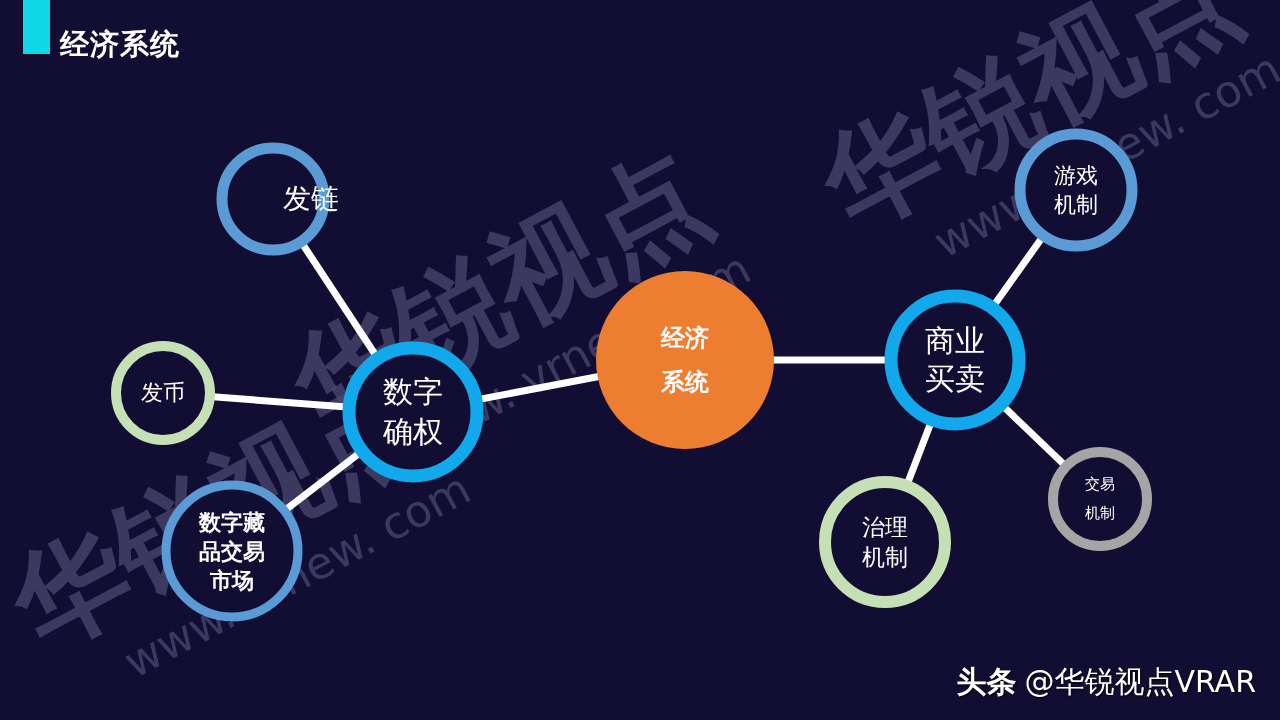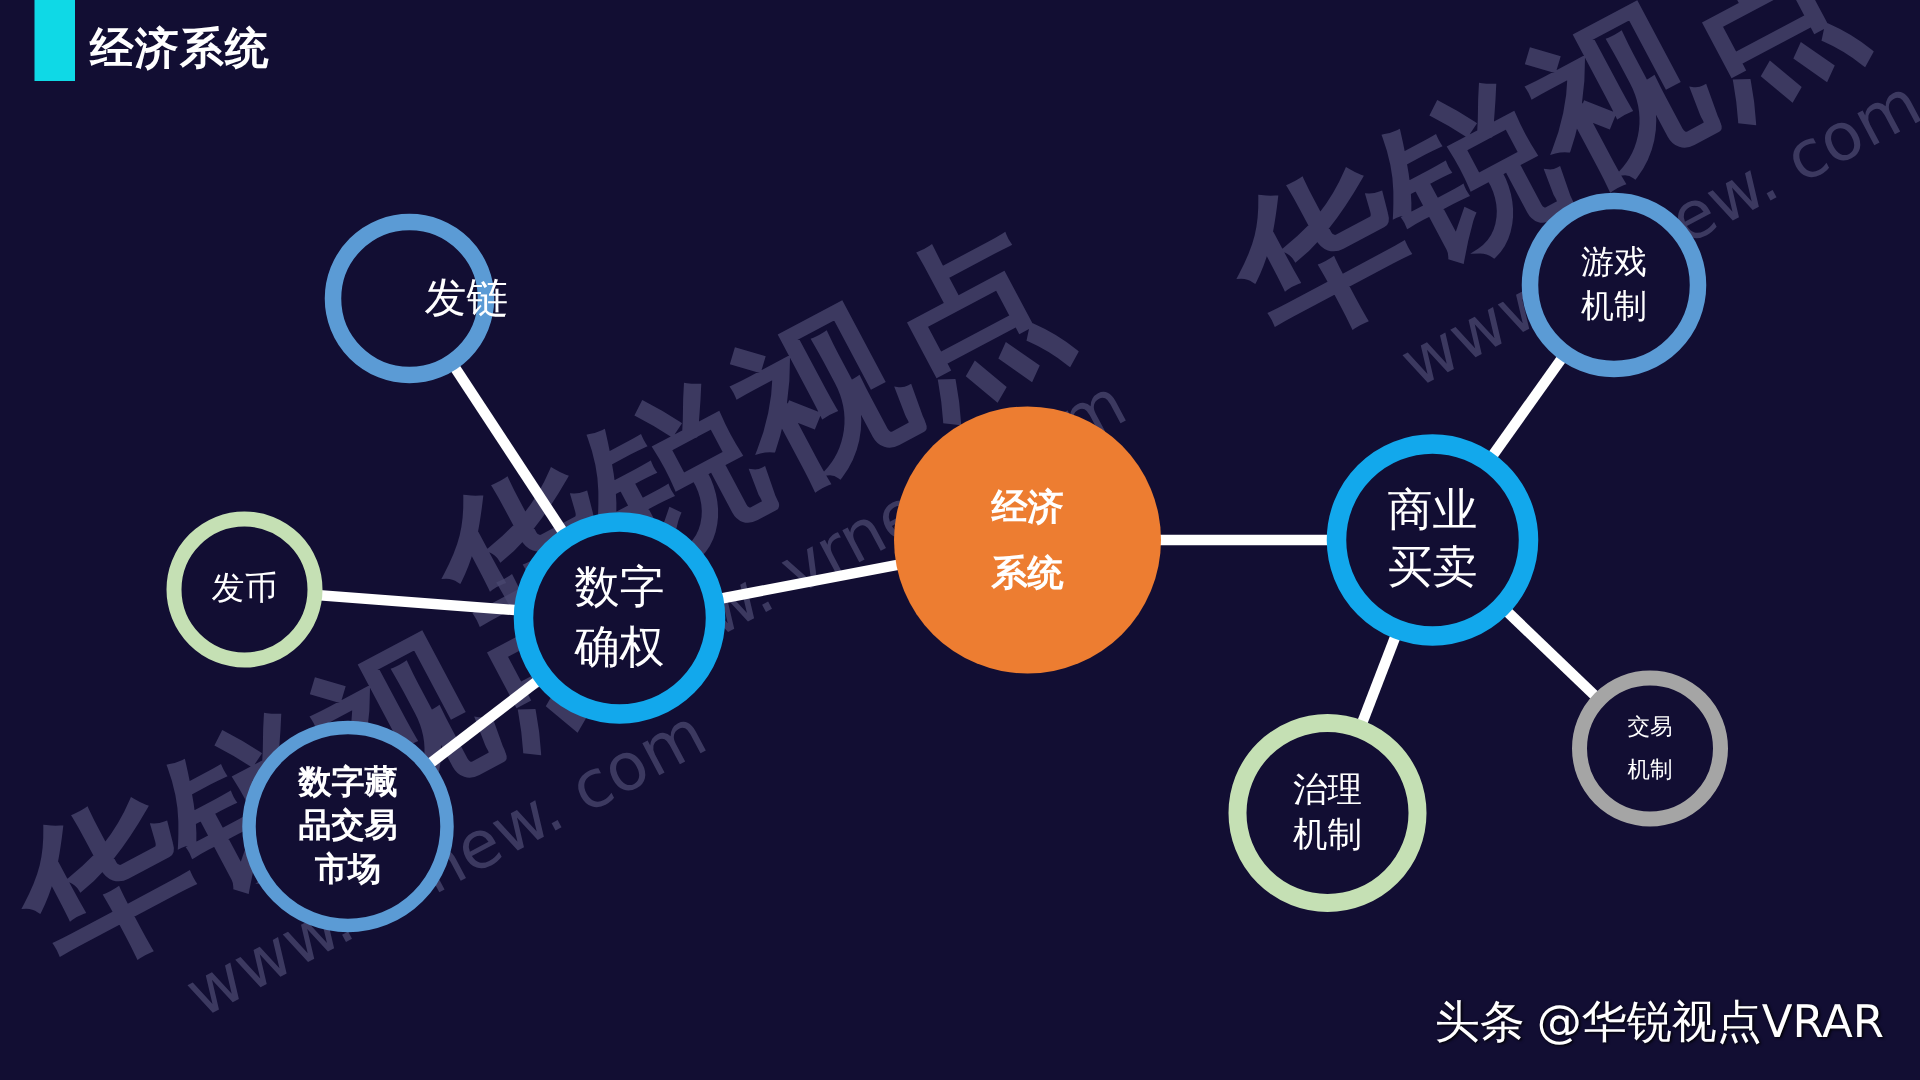--- a/index.html
+++ b/index.html
@@ -22,21 +22,21 @@
       position: absolute;
       left: 23px;
       top: 0;
       width: 27px;
       height: 54px;
       background: #0fd9e6;
     }
     .page-title {
       position: absolute;
       left: 60px;
-      top: 12px;
+      top: 24px;
       font-size: 29px;
       font-weight: bold;
       color: #ffffff;
       letter-spacing: 1px;
       line-height: 40px;
     }
     svg.diagram {
       position: absolute;
       left: 0;
       top: 0;
@@ -69,21 +69,21 @@
     .footer-credit {
       position: absolute;
       right: 24px;
       top: 662px;
       color: #ffffff;
       font-size: 30px;
       line-height: 40px;
       text-shadow: 1px 1px 2px #000;
     }
     .footer-credit .brand {
-      font-weight: normal;
+      font-weight: bold;
       margin-right: 8px;
     }
   </style>
 </head>
 <body>
 
 <div class="stage">
 
   <div class="title-accent"></div>
   <div class="page-title">经济系统</div>

